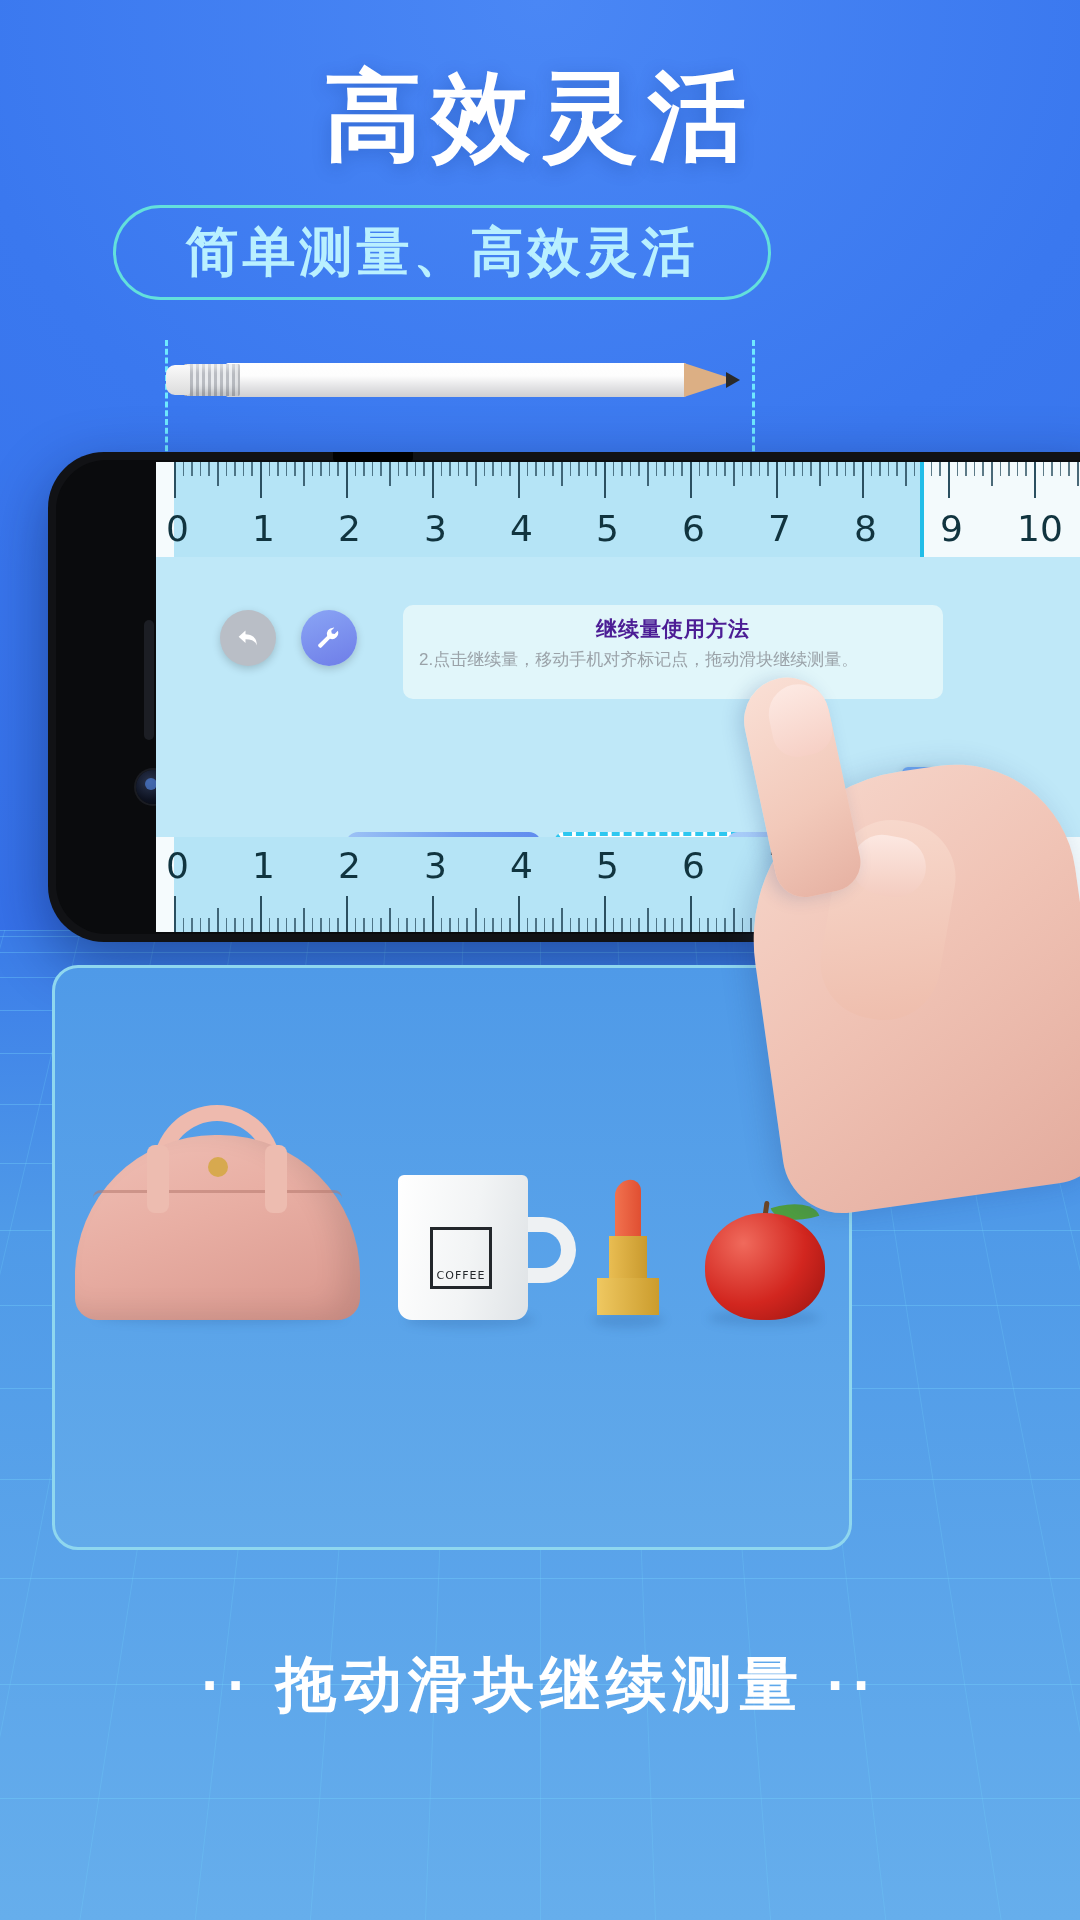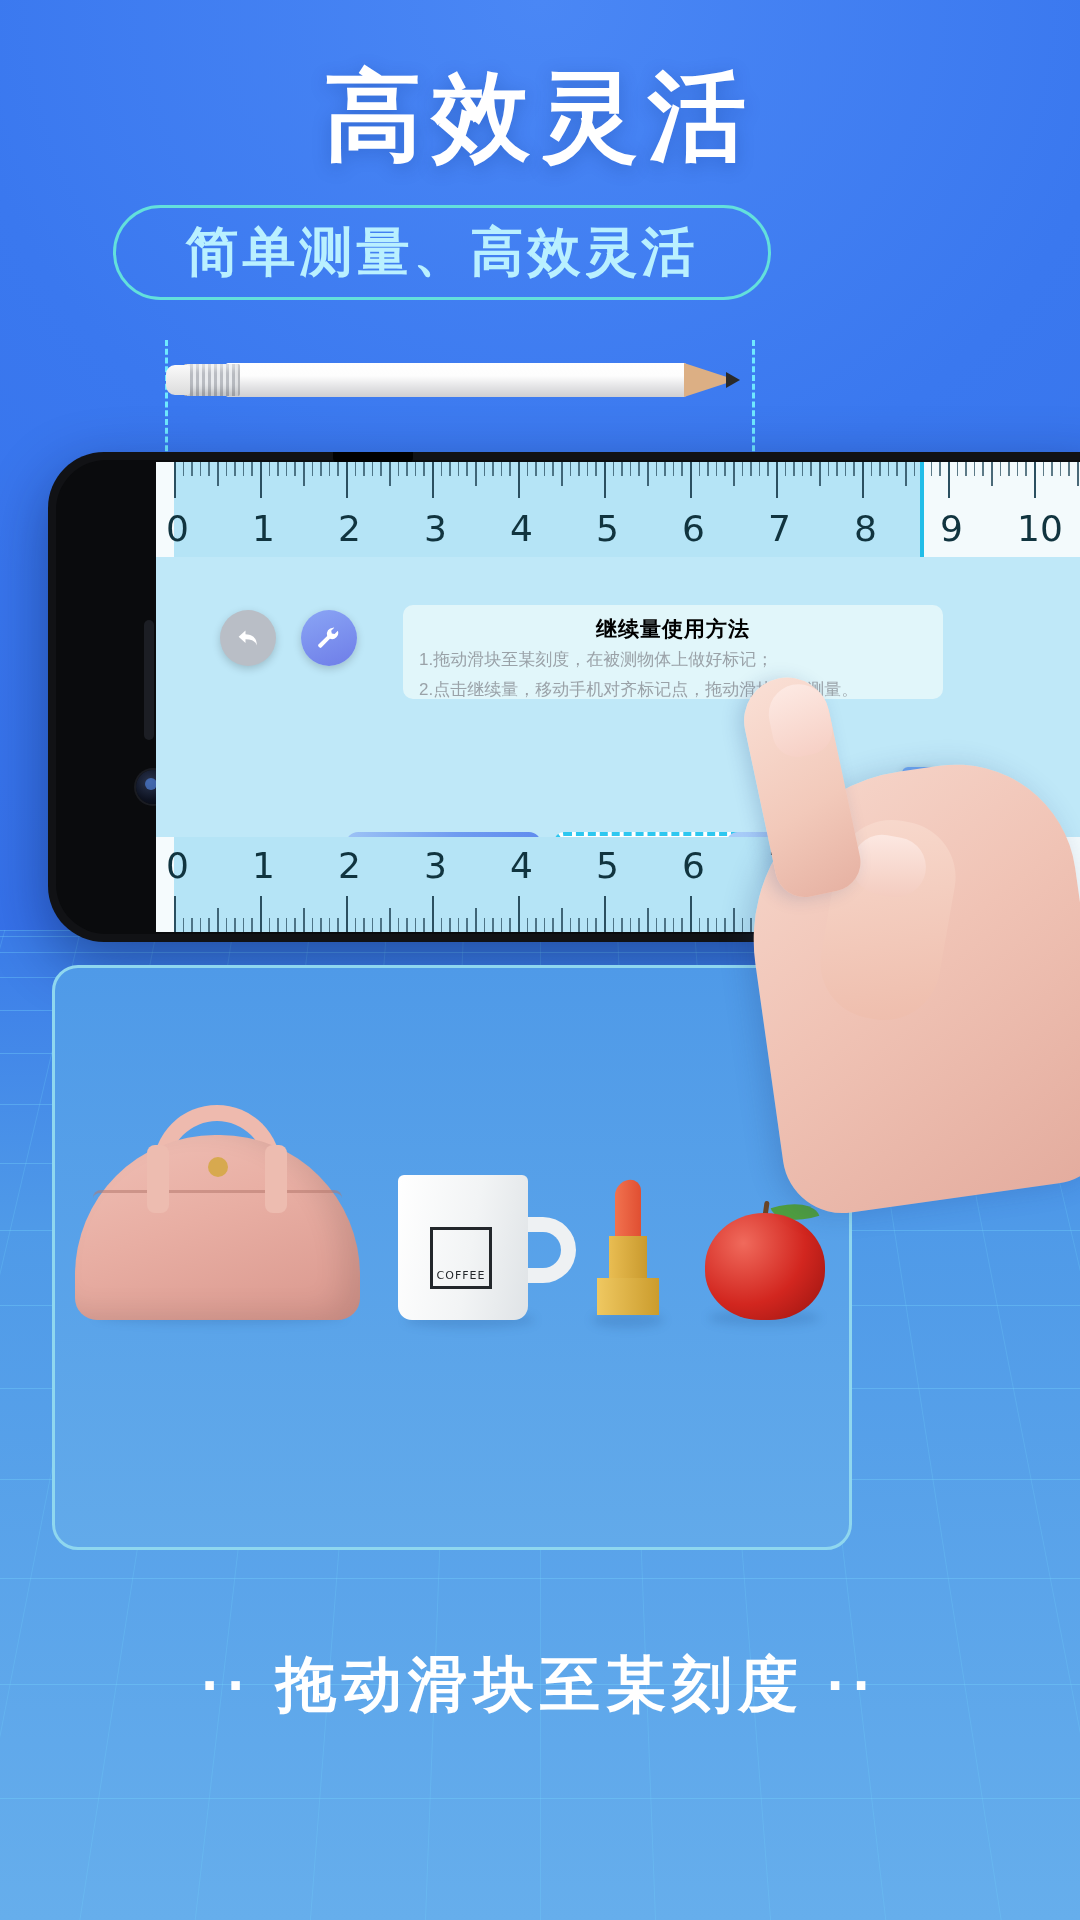--- a/index.html
+++ b/index.html
@@ -199,21 +199,21 @@
     box-shadow:0 3px 8px rgba(0,0,0,0.18);
   }
 
   .tip-panel {
     position:absolute; left:247px; top:48px; width:540px; height:94px;
     background:rgba(228,246,250,0.92);
     border-radius:10px;
     padding:10px 16px 0 16px;
   }
   .tip-panel .tp-title {
-    text-align:center; font-size:21px; color:#000000; font-weight:bold;
+    text-align:center; font-size:21px; color:#4c1d95; font-weight:bold;
     letter-spacing:1px;
   }
   .tip-panel .tp-line {
     font-size:17px; color:#9aa2a8; line-height:1.5; margin-top:4px;
     white-space:nowrap; overflow:hidden;
   }
 
   .slider-handle {
     position:absolute; left:746px; top:210px;
     width:34px; height:40px; border-radius:6px;
@@ -582,21 +582,20 @@
       </div>
 
       <div class="round-btn tool">
         <svg width="28" height="28" viewBox="0 0 24 24">
           <path d="M15.5 3.2a5.4 5.4 0 0 0-5.1 7.1L3.6 17a1.8 1.8 0 1 0 2.5 2.5l6.7-6.8a5.4 5.4 0 0 0 6.8-6.9l-2.8 2.8-2.4-.5-.5-2.4 2.6-2.5a5.4 5.4 0 0 0-1-.1z" fill="#ffffff"></path>
         </svg>
       </div>
 
       <div class="tip-panel">
         <div class="tp-title">继续量使用方法</div>
-        <div class="tp-line">1.拖动滑块至某刻度，在被测物体上做好标记；</div>
         <div class="tp-line">2.点击继续量，移动手机对齐标记点，拖动滑块继续测量。</div>
       </div>
 
       <div class="slider-handle">
         <i></i>
       </div>
 
       <div class="ctrls">
         <div class="ctrl-btn reset">重置</div>
         <div class="value-box">
@@ -771,13 +770,13 @@
   <div class="base"></div>
 </div>
 
 <div class="shadow-ellipse" style="left:708px;top:1310px;width:112px;"></div>
 <div class="apple">
   <div class="leaf"></div>
   <div class="stem"></div>
   <div class="body"></div>
 </div>
 
-<div class="bottom-caption">·· 拖动滑块至某刻度 ··</div>
+<div class="bottom-caption">·· 拖动滑块继续测量 ··</div>
 
 </body></html>

